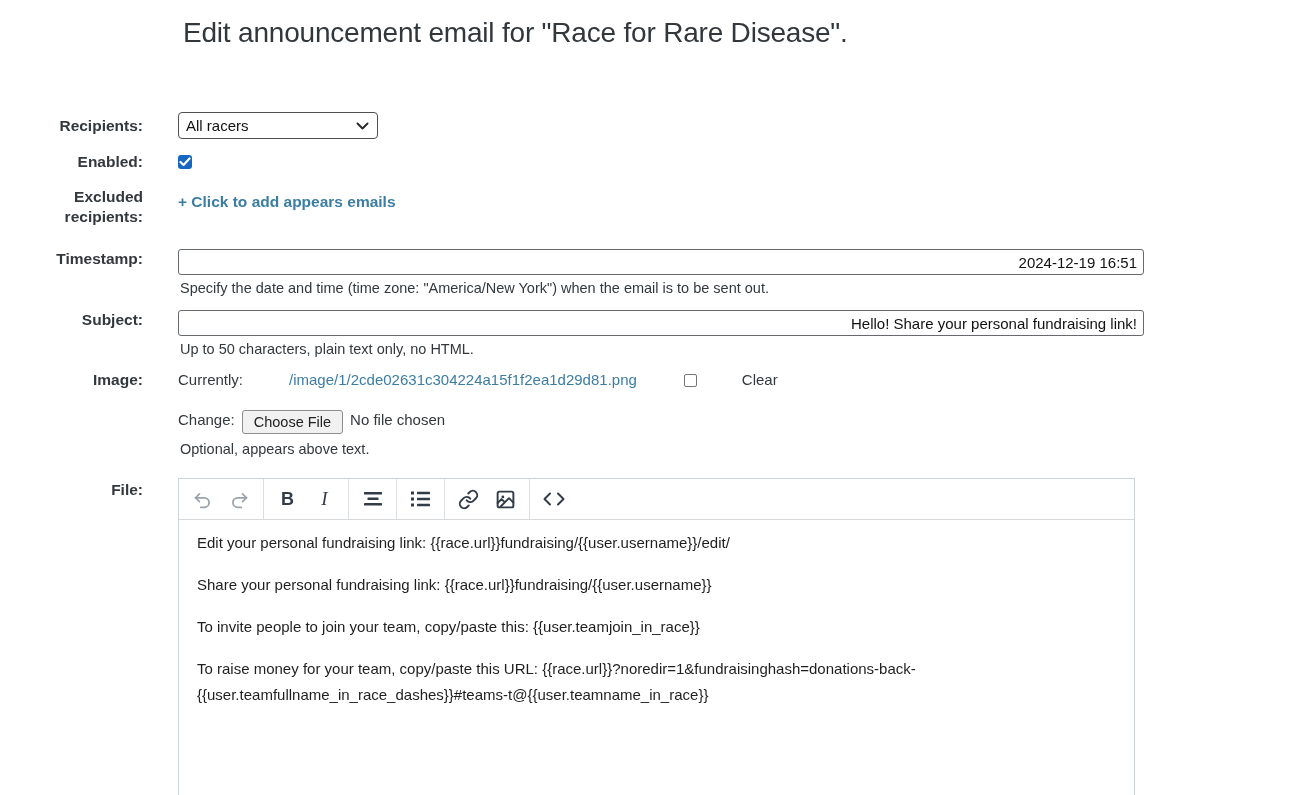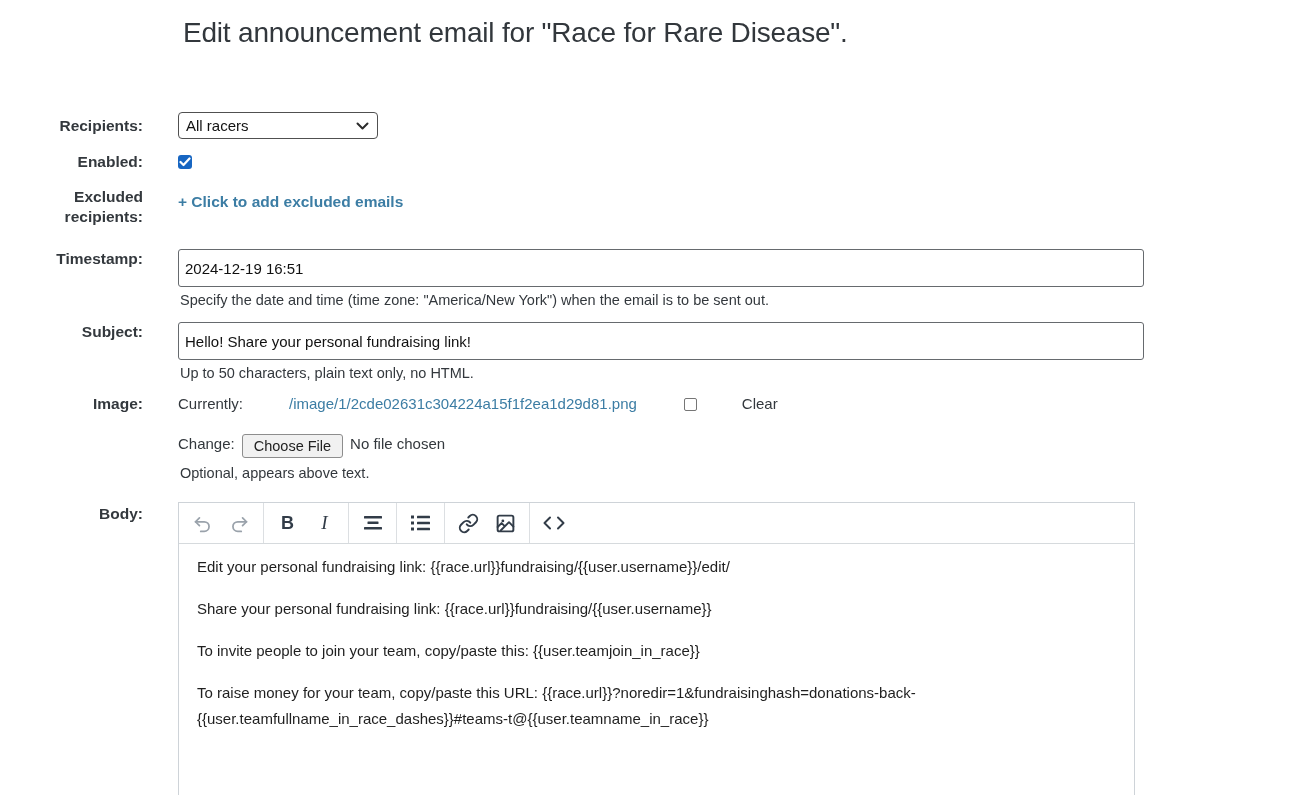--- a/index.html
+++ b/index.html
@@ -74,22 +74,23 @@
   }
 
   .text-input {
     width: 966px; height: 26px;
     border: 1px solid #666a6e;
     border-radius: 3px;
     background: #fff;
     font-family: "Liberation Sans", sans-serif;
     font-size: 15px;
     color: #111;
-    padding: 18px 6px;
+    padding: 12px 6px;
     display: block;
+    text-align: right;
   }
   .help {
     margin-top: 5px;
     font-size: 14.5px;
     line-height: 16px;
     color: #33383d;
     padding-left: 2px;
   }
 
   
@@ -180,21 +181,21 @@
         <svg width="12" height="10" viewBox="0 0 12 10">
             <polyline points="1.5 5 4.5 8 10.5 1.5" fill="none" stroke="#fff" stroke-width="2.2" stroke-linecap="round" stroke-linejoin="round"></polyline>
           </svg>
       </span>
     </div>
   </div>
 
   <div class="row row-excluded">
     <div class="label">Excluded recipients:</div>
     <div>
-      <a href="#" class="add-link">+ Click to add excluded emails</a>
+      <a href="#" class="add-link">+ Click to add appears emails</a>
     </div>
   </div>
 
   <div class="row row-timestamp">
     <div class="label">Timestamp:</div>
     <div>
       <input type="text" class="text-input" value="2024-12-19 16:51" style="">
       <div class="help">Specify the date and time (time zone: "America/New York") when the email is to be sent out.</div>
     </div>
   </div>
@@ -219,21 +220,21 @@
       <div class="file-line2">
         <span>Change:</span>
         <button type="button" class="choose-btn">Choose File</button>
         <span class="no-file">No file chosen</span>
       </div>
       <div class="file-help">Optional, appears above text.</div>
     </div>
   </div>
 
   <div class="row row-body">
-    <div class="label" style="padding-top:2px">Body:</div>
+    <div class="label" style="padding-top:2px">File:</div>
     <div class="editor">
       <div class="toolbar">
         <div class="tb-group">
           <button class="tb-btn muted">
             <svg width="21" height="21" viewBox="0 0 24 24" fill="none" stroke="currentColor" stroke-width="2" stroke-linecap="round" stroke-linejoin="round">
                 <path d="M4 10h10a5.5 5.5 0 0 1 0 11h-4"></path>
                 <polyline points="8.5 5.5 4 10 8.5 14.5"></polyline>
               </svg>
           </button>
           <button class="tb-btn muted">

